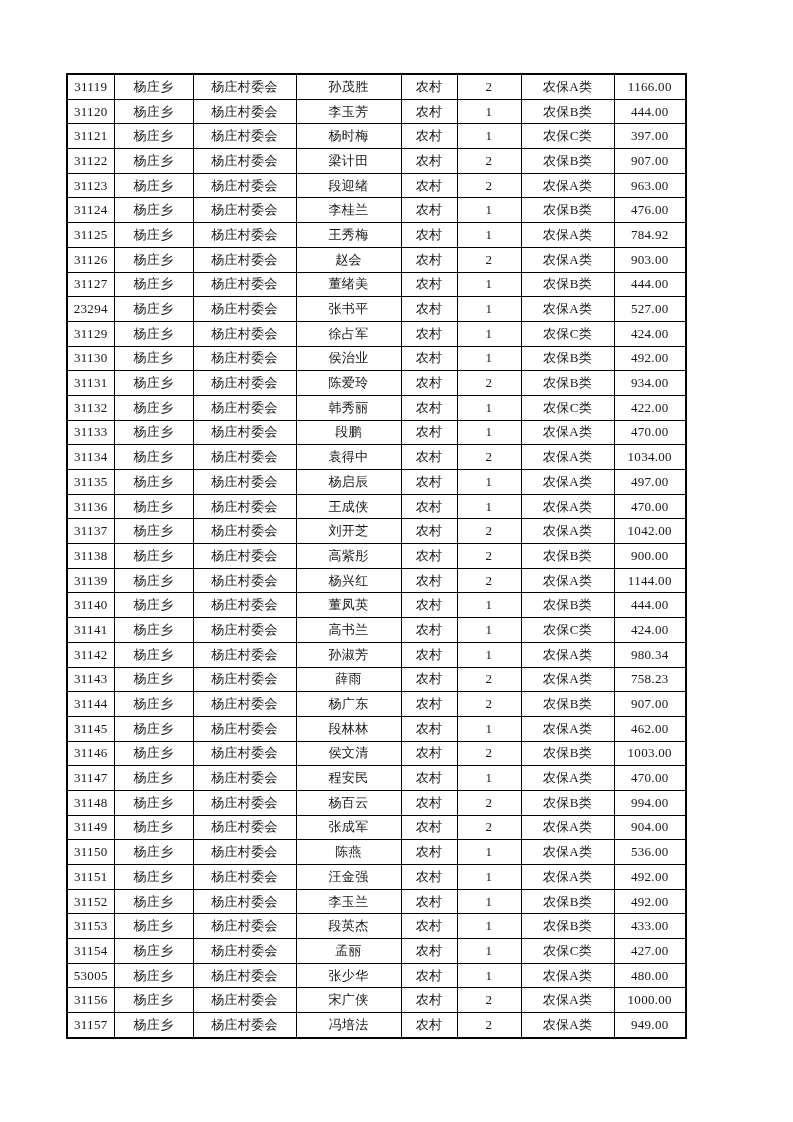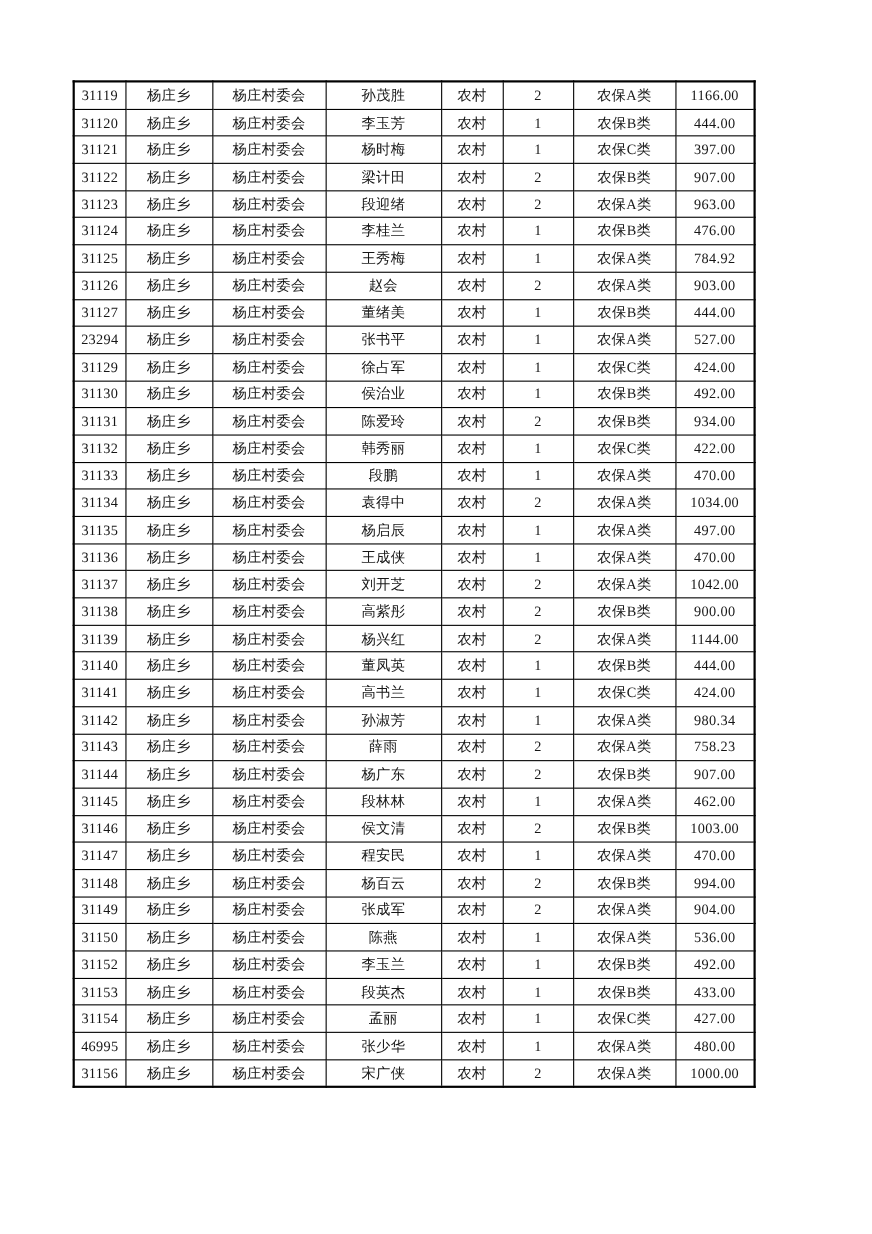--- a/index.html
+++ b/index.html
@@ -371,20 +371,30 @@
           <td>31150</td>
           <td>杨庄乡</td>
           <td>杨庄村委会</td>
           <td>陈燕</td>
           <td>农村</td>
           <td>1</td>
           <td>农保A类</td>
           <td>536.00</td>
         </tr>
         <tr>
+          <td>31151</td>
+          <td>杨庄乡</td>
+          <td>杨庄村委会</td>
+          <td>汪金强</td>
+          <td>农村</td>
+          <td>1</td>
+          <td>农保A类</td>
+          <td>492.00</td>
+        </tr>
+        <tr>
           <td>31152</td>
           <td>杨庄乡</td>
           <td>杨庄村委会</td>
           <td>李玉兰</td>
           <td>农村</td>
           <td>1</td>
           <td>农保B类</td>
           <td>492.00</td>
         </tr>
         <tr>
@@ -401,34 +411,44 @@
           <td>31154</td>
           <td>杨庄乡</td>
           <td>杨庄村委会</td>
           <td>孟丽</td>
           <td>农村</td>
           <td>1</td>
           <td>农保C类</td>
           <td>427.00</td>
         </tr>
         <tr>
-          <td>46995</td>
+          <td>53005</td>
           <td>杨庄乡</td>
           <td>杨庄村委会</td>
           <td>张少华</td>
           <td>农村</td>
           <td>1</td>
           <td>农保A类</td>
           <td>480.00</td>
         </tr>
         <tr>
           <td>31156</td>
           <td>杨庄乡</td>
           <td>杨庄村委会</td>
           <td>宋广侠</td>
           <td>农村</td>
           <td>2</td>
           <td>农保A类</td>
           <td>1000.00</td>
+        </tr>
+        <tr>
+          <td>31157</td>
+          <td>杨庄乡</td>
+          <td>杨庄村委会</td>
+          <td>冯培法</td>
+          <td>农村</td>
+          <td>2</td>
+          <td>农保A类</td>
+          <td>949.00</td>
         </tr>
       </tbody>
   </table>
 </div>
 
 </body></html>

